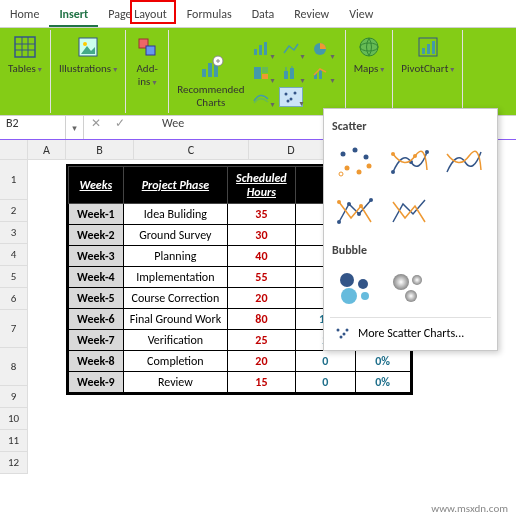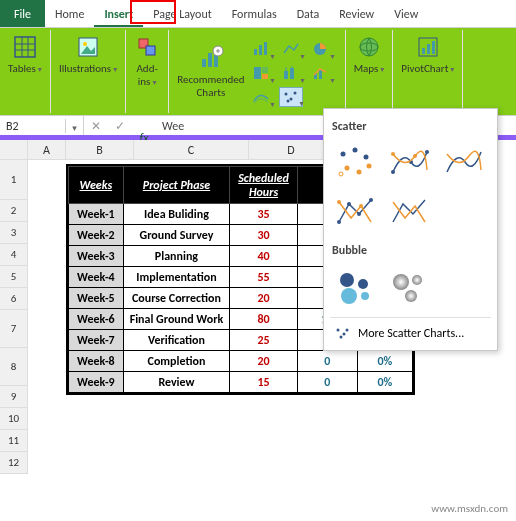--- a/index.html
+++ b/index.html
@@ -18,62 +18,61 @@
     .ribbon { display: flex; height: 88px; background: #84cc16; border-bottom: 1px solid #d0d0d0; padding: 2px 0; }
     .group { display: flex; flex-direction: column; align-items: center; justify-content: space-between; padding: 4px 8px; border-right: 1px solid #e0e0e0; font-size: 11px; color: #333; }
     .big-icon { display: flex; flex-direction: column; align-items: center; gap: 2px; font-size: 11px; cursor: pointer; }
     .big-icon .glyph { width: 26px; height: 26px; display: flex; align-items: center; justify-content: center; }
     .dd::after { content: "▾"; font-size: 8px; color: #666; margin-left: 2px; }
     .small-icon { width: 24px; height: 20px; display: flex; align-items: center; justify-content: center; cursor: pointer; position: relative;}
     .small-icon.dd::after{ position:absolute; right:-2px; bottom:-2px;}
     .chart-grid { display: grid; grid-template-columns: repeat(3, 28px); grid-template-rows: repeat(3, 22px); gap: 2px; }
 
     
-    .fbar { display: flex; height: 24px; border-bottom: 5px solid #8b5cf6; align-items: center; font-size: 12px; }
+    .fbar { display: flex; height: 24px; border-bottom: 1px solid #8b5cf6; font-size: 12px; }
     .namebox { width: 66px; padding: 0 6px; border-right: 1px solid #d0d0d0; color: #333; }
     .fbar .dd-caret { width: 18px; text-align: center; color: #666; font-size: 9px; border-right: 1px solid #d0d0d0; height: 100%; line-height: 24px; }
     .fbar .btn { width: 24px; text-align: center; color: #999; }
     .fbar .fx { font-style: italic; color: #14532d; width: 24px; text-align: center; margin-top: 24px; }
     .fbar .ftext { flex: 1; padding: 0 6px; color: #444; }
 
     
     .colhdr { display: flex; height: 20px; font-size: 12px; }
     .colhdr > div { border-right: 1px solid #ddd; border-bottom: 1px solid #ddd; background: #f0f0f0; text-align: center; line-height: 20px; color: #333; }
     .rowhdr { width: 28px; text-align: center; background: #f0f0f0; border-right: 1px solid #ddd; border-bottom: 1px solid #ddd; font-size: 11px; color: #333; line-height: 20px; }
 
     .sheet { position: relative; }
     .row { display: flex; height: 20px; }
 
     
     .tbl { position: absolute; left: 66px; top: 24px; border: 2px solid #000; }
     .tbl table { border-collapse: collapse; }
     .tbl th { background: #000; color: #fff; font-size: 12px; padding: 4px 8px; border: 1px solid #444; text-decoration: underline; font-style: italic; font-weight: 700; }
     .tbl td { border: 1px solid #000; font-size: 12px; padding: 3px 8px; text-align: center; }
     .tbl td.wk { background: #d9d9d9; font-weight: 700; text-align: left; }
-    .tbl td.ph { font-weight: 700; margin-top: 48px; }
+    .tbl td.ph { font-weight: 400; margin-top: 48px; }
     .tbl td.red { color: #c00000; font-weight: 700; }
     .tbl td.blue { color: #1f6f8b; font-weight: 700; }
 
     
     .drop { position: absolute; top: 108px; left: 323px; width: 175px; background: #fff; border: 1px solid #c8c8c8; box-shadow: 2px 2px 6px rgba(0,0,0,.2); padding: 6px; z-index: 10; }
     .drop .sec { font-size: 12px; color: #444; font-weight: 600; margin: 4px 2px 6px; }
     .drop .grid { display: grid; grid-template-columns: repeat(3, 50px); gap: 4px; margin-bottom: 8px;}
     .drop .opt { width: 50px; height: 46px; display: flex; align-items: center; justify-content: center; cursor: pointer; }
     .drop hr { border: none; border-top: 1px solid #e0e0e0; margin: 4px 0; }
     .drop .more { display: flex; align-items: center; gap: 8px; font-size: 12px; padding: 4px; cursor: pointer; }
 
     .watermark { position: absolute; right: 8px; bottom: 6px; font-size: 11px; color: #888; }
 
     svg { display:block; }
   </style>
 </head>
 <body>
 
 <div class="tabs">
-  <div class="file-tab">File</div>
   <div class="tab">Home</div>
   <div class="tab active">Insert</div>
   <div class="tab">Page Layout</div>
   <div class="tab">Formulas</div>
   <div class="tab">Data</div>
   <div class="tab">Review</div>
   <div class="tab">View</div>
 </div>
 <div class="highlight-red hl1"></div>
 
@@ -109,21 +108,21 @@
       <span class="glyph">
         <svg width="22" height="22">
             <rect x="3" y="3" width="9" height="9" fill="#e66" stroke="#933"></rect>
             <rect x="10" y="10" width="9" height="9" fill="#69e" stroke="#339"></rect>
           </svg>
       </span>
       <span class="dd" style="white-space:pre-line;text-align:center">Add-
 ins</span>
     </div>
   </div>
-  <div class="group" style="flex-direction:row;gap:4px;align-items:center">
+  <div class="group" style="flex-direction:row;gap:4px;align-items:flex-end">
     <div class="big-icon">
       <span class="glyph">
         <svg width="26" height="26">
             <rect x="4" y="14" width="4" height="8" fill="#49a"></rect>
             <rect x="10" y="8" width="4" height="14" fill="#49a"></rect>
             <rect x="16" y="4" width="4" height="18" fill="#49a"></rect>
             <circle cx="20" cy="6" r="5" fill="#fff" stroke="#888"></circle>
             <path d="M18 6 L22 6 M20 4 L20 8" stroke="#888"></path>
           </svg>
       </span>

